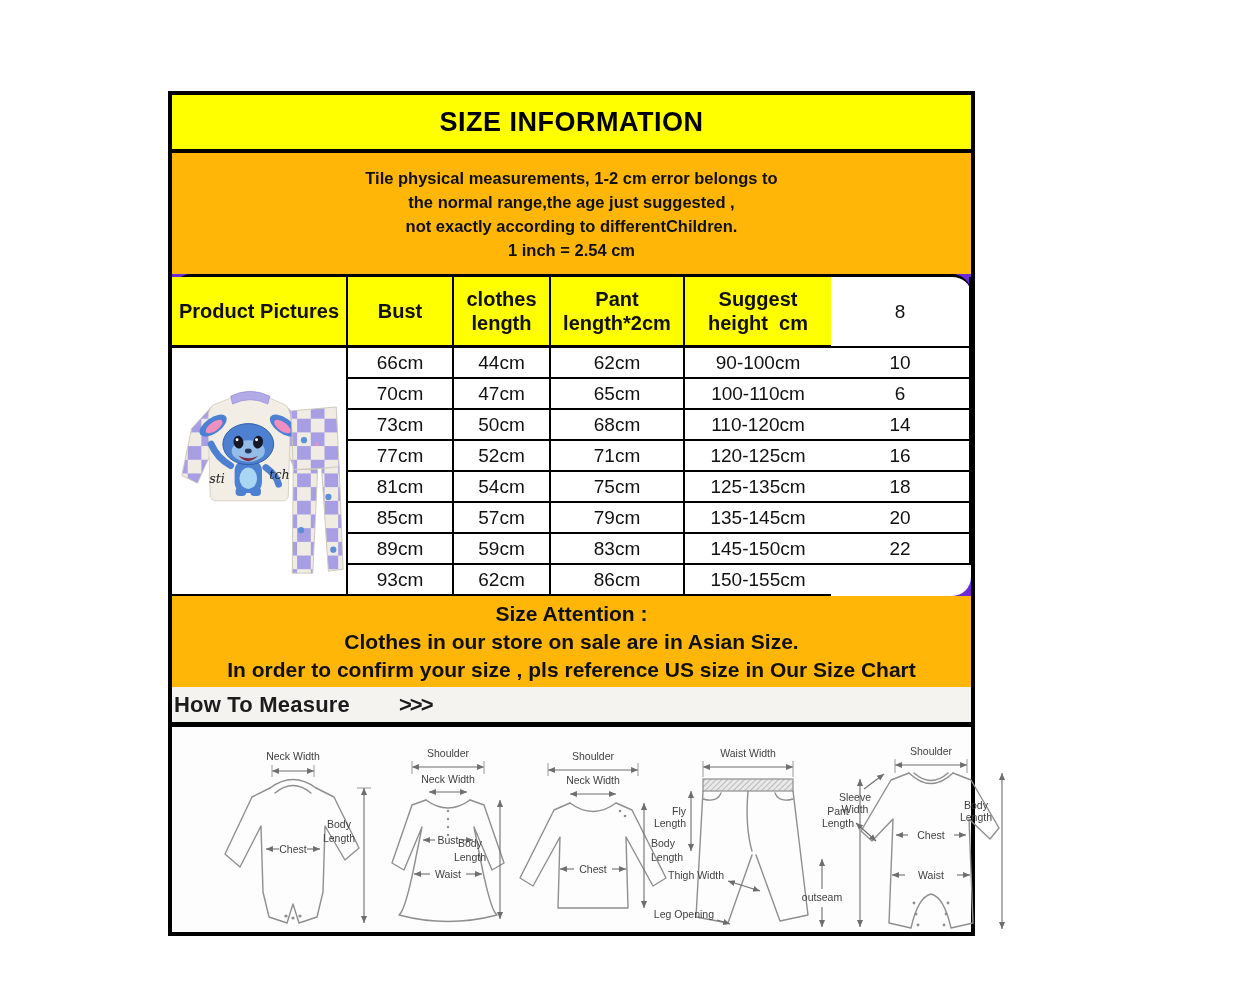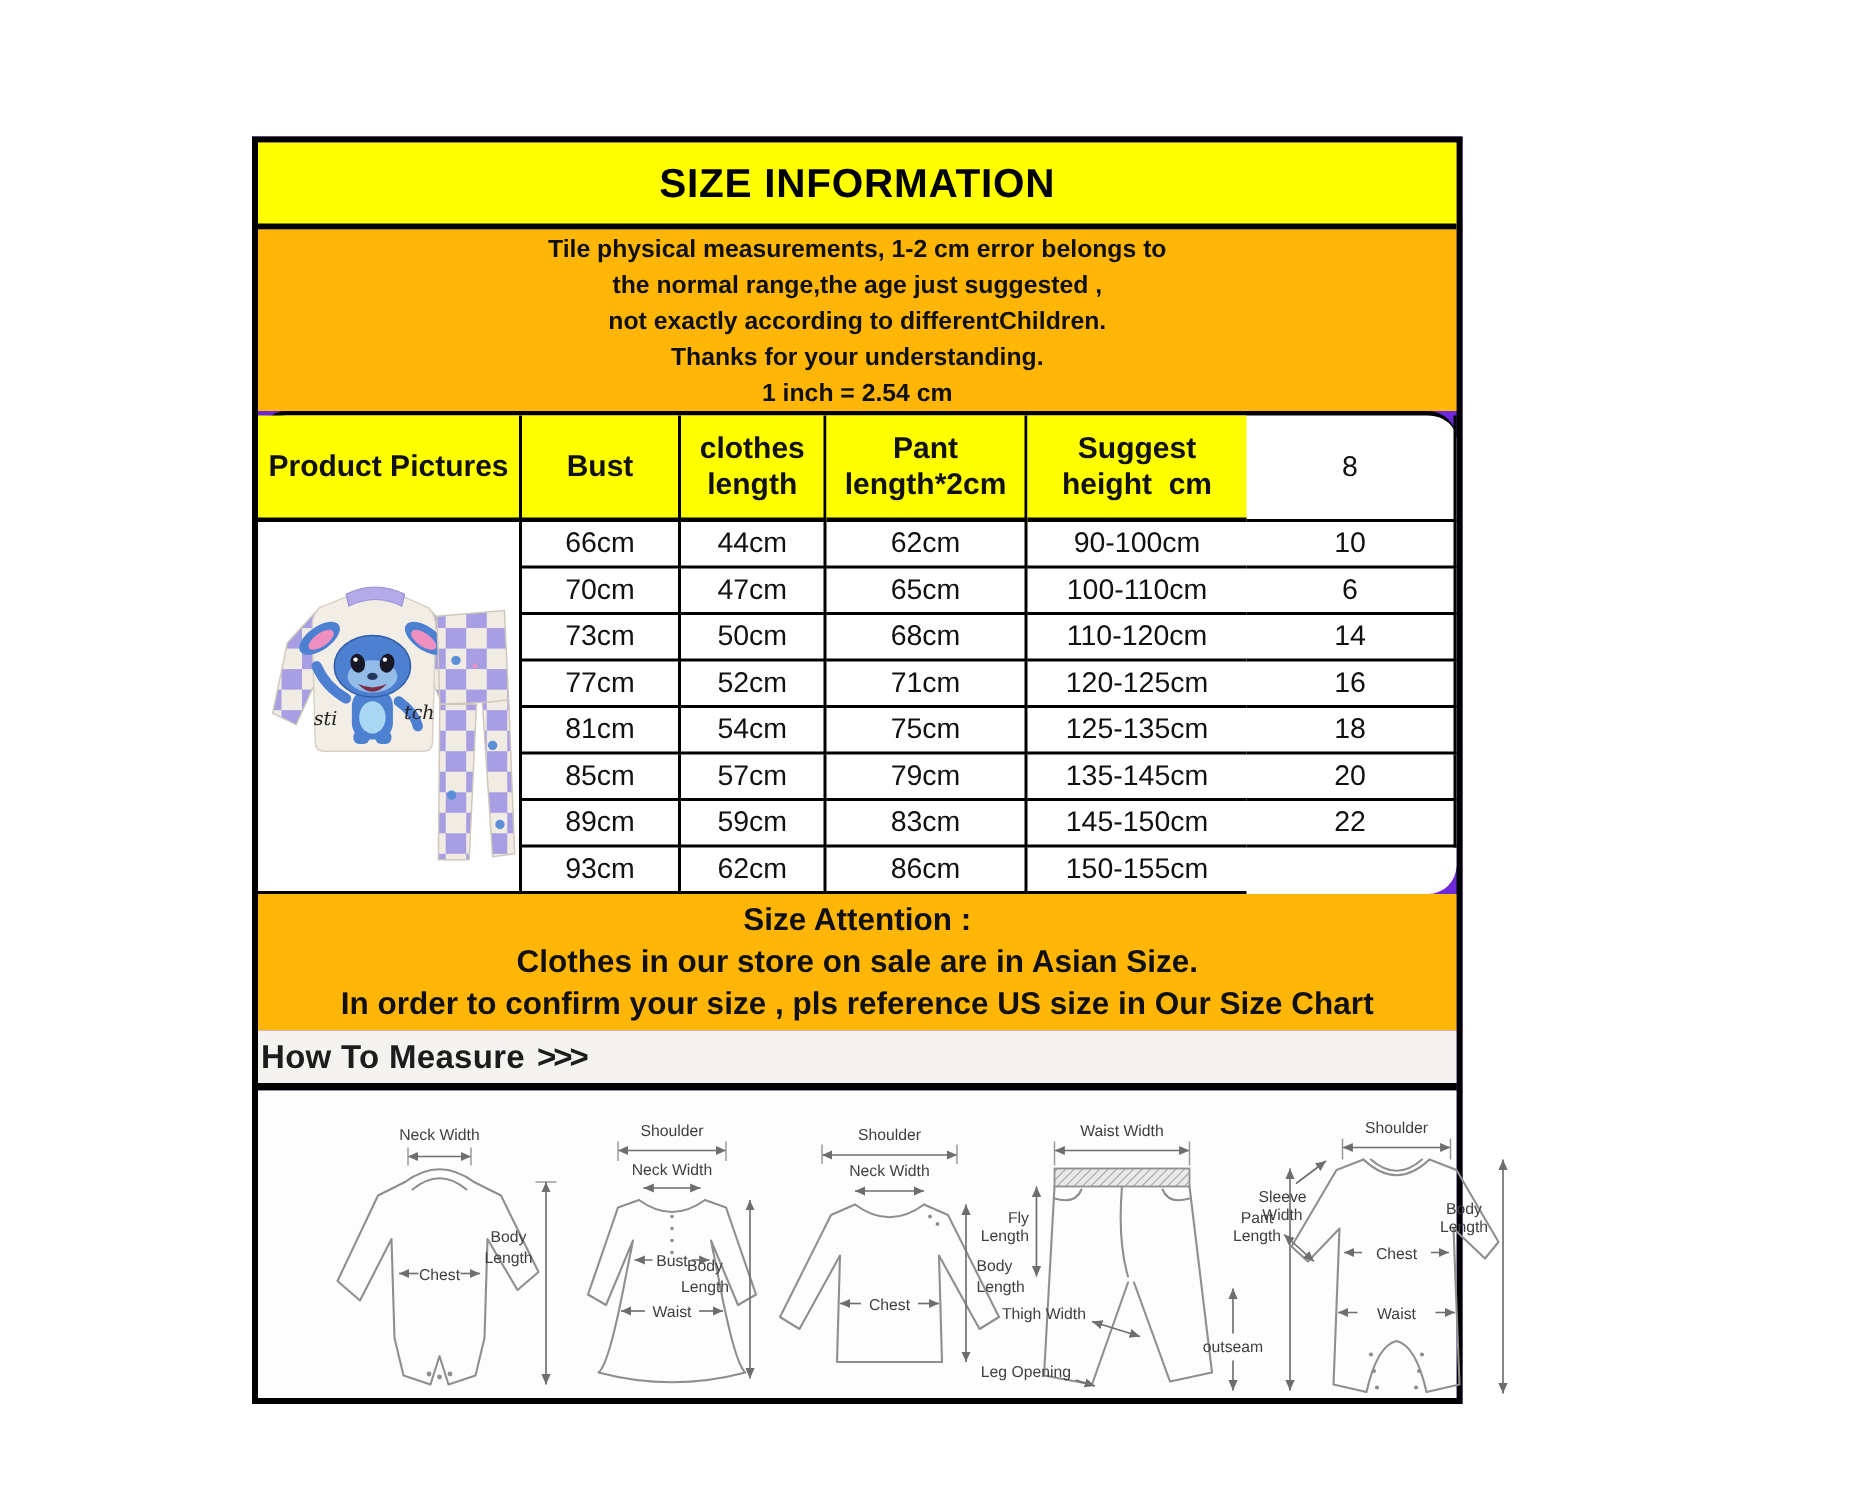--- a/index.html
+++ b/index.html
@@ -54,20 +54,21 @@
   .attention {
     flex:0 0 91px; background:#FFB606; color:#101010;
     display:flex; flex-direction:column; justify-content:center; align-items:center;
     font-weight:bold; font-size:21px; line-height:28px; text-align:center;
   }
   
   .measure-band {
     flex:0 0 35px; background:#f5f3f0; display:flex; align-items:center;
     font-weight:bold; font-size:22px; color:#1c1c1c; padding-left:2px;
     letter-spacing:0.2px;
+    gap:41px;
   }
   .measure-band .arrows { margin-left:8px; letter-spacing:-2px; }
   .black-rule { flex:0 0 5px; background:#000; }
   
   .diagrams { flex:1 1 auto; background:#fdfdfd; position:relative;padding-left:36px; }
   .diagrams svg { display:block; }
   text.dlab { font-size:10.5px; fill:#3f3f3f; font-family:"Liberation Sans", sans-serif; }
   .outline { fill:none; stroke:#8f8f8f; stroke-width:1.4; stroke-linejoin:round; stroke-linecap:round; }
   .mline { stroke:#6e6e6e; stroke-width:1.1; fill:none; }
   .tick  { stroke:#9a9a9a; stroke-width:1; }
@@ -78,21 +79,20 @@
 
 <div class="page">
   <div class="sheet">
 
     <div class="title-bar">SIZE INFORMATION</div>
 
     <div class="notice">
       <div>Tile physical measurements, 1-2 cm error belongs to</div>
       <div>the normal range,the age just suggested ,</div>
       <div>not exactly according to differentChildren.</div>
-      <div>Thanks for your understanding.</div>
       <div>1 inch = 2.54 cm</div>
     </div>
 
     <div class="size-table">
       <div class="cell th">
         <div class="th-line">Product Pictures</div>
         <div class="th-line"></div>
       </div>
       <div class="cell th">
         <div class="th-line">Bust</div>

